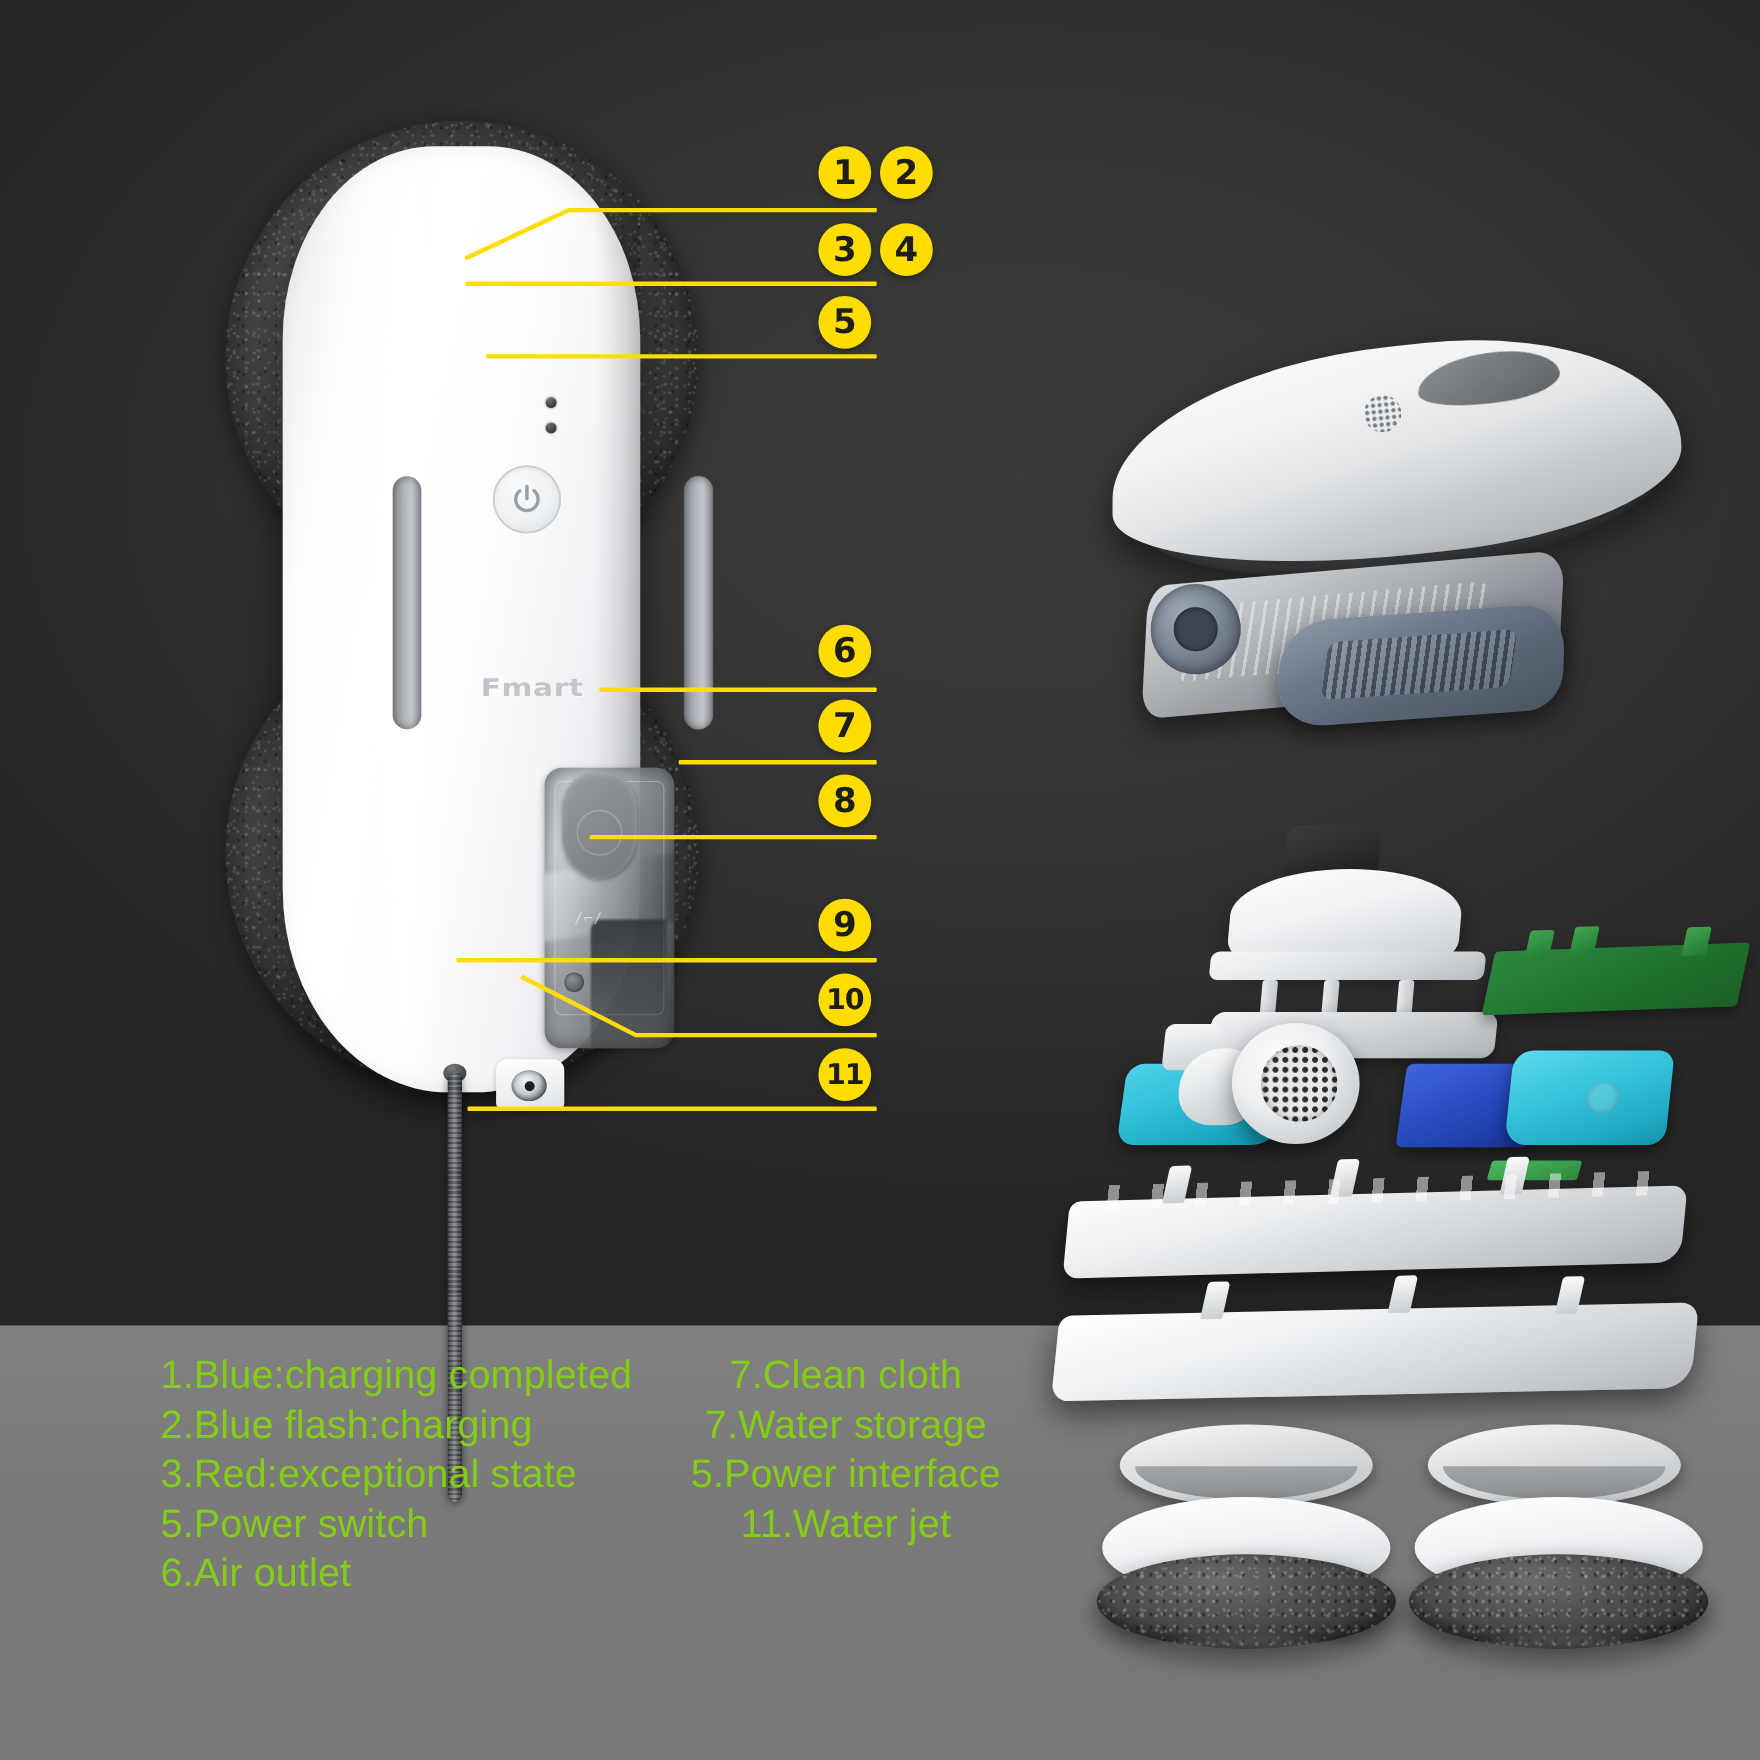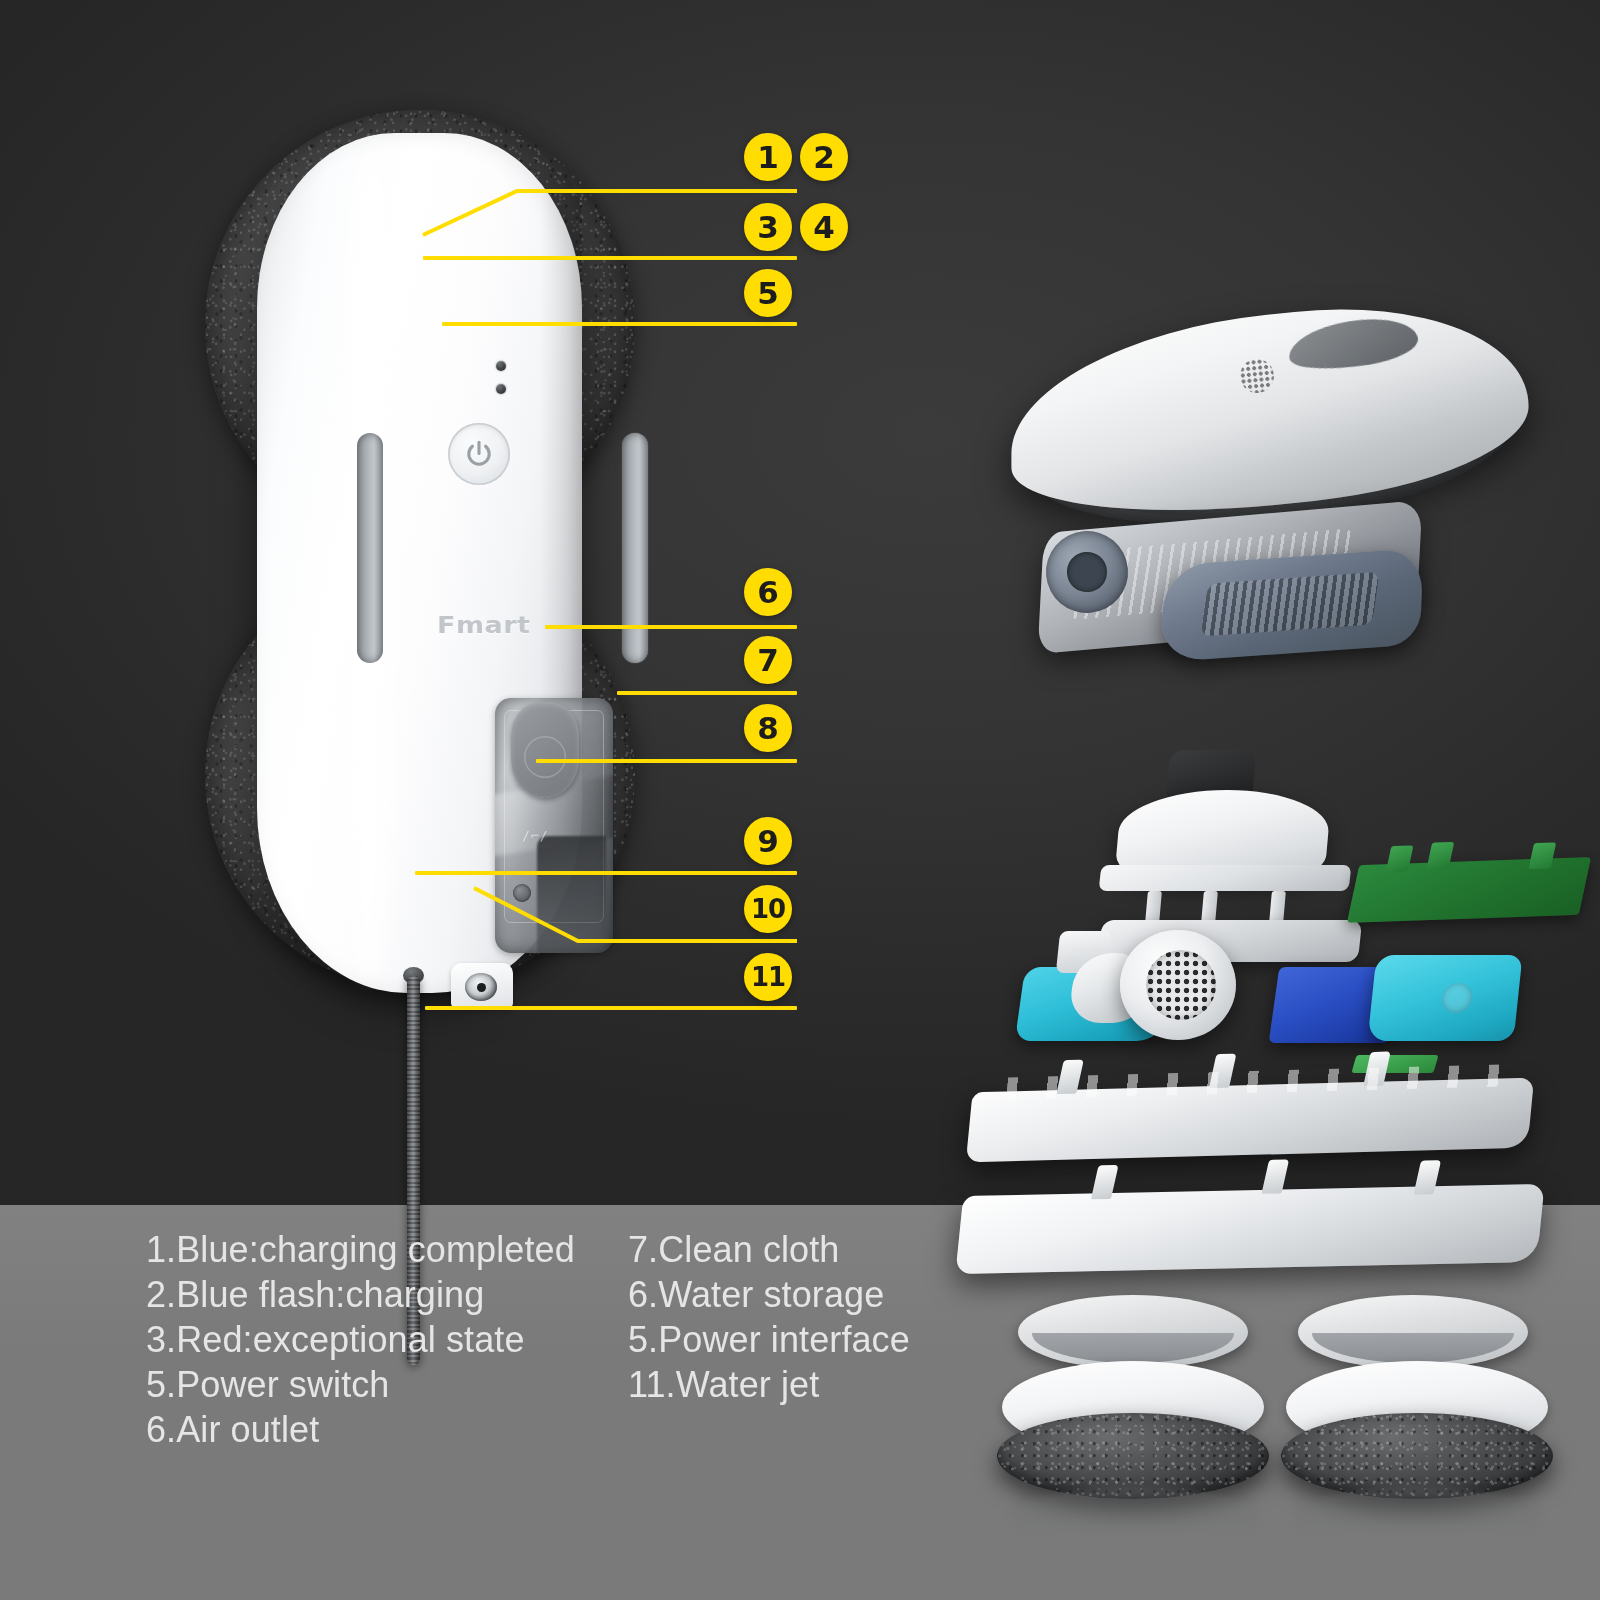--- a/index.html
+++ b/index.html
@@ -433,23 +433,23 @@
   .reflection {
     border-radius:50%;
     background:linear-gradient(180deg, rgba(110,112,114,.42) 0%, rgba(122,122,122,0) 78%);
     filter:blur(3px);
   }
 
   
   .legend { position:absolute; left:0; top:1205px; width:1600px; height:395px; }
   .legend-col { position:absolute; top:22px; }
   .legend-col.left  { left:146px; }
-  .legend-col.right { left:628px; }
+  .legend-col.right { left:628px;text-align:center; }
   .legend-item {
-    color:#e5e5e5; font-size:36px; line-height:45px;
+    color:#84cc16; font-size:36px; line-height:45px;
     font-family:"Liberation Sans", sans-serif; font-weight:300;
     letter-spacing:.1px; white-space:nowrap;
   }
 </style>
 </head>
 <body>
 
 <div id="stage">
 
   <div class="bg-dark"></div>
@@ -596,19 +596,19 @@
   <div class="legend">
     <div class="legend-col left">
       <div class="legend-item">1.Blue:charging completed</div>
       <div class="legend-item">2.Blue flash:charging</div>
       <div class="legend-item">3.Red:exceptional state</div>
       <div class="legend-item">5.Power switch</div>
       <div class="legend-item">6.Air outlet</div>
     </div>
     <div class="legend-col right">
       <div class="legend-item">7.Clean cloth</div>
-      <div class="legend-item">6.Water storage</div>
+      <div class="legend-item">7.Water storage</div>
       <div class="legend-item">5.Power interface</div>
       <div class="legend-item">11.Water jet</div>
     </div>
   </div>
 
 </div>
 
 </body></html>

